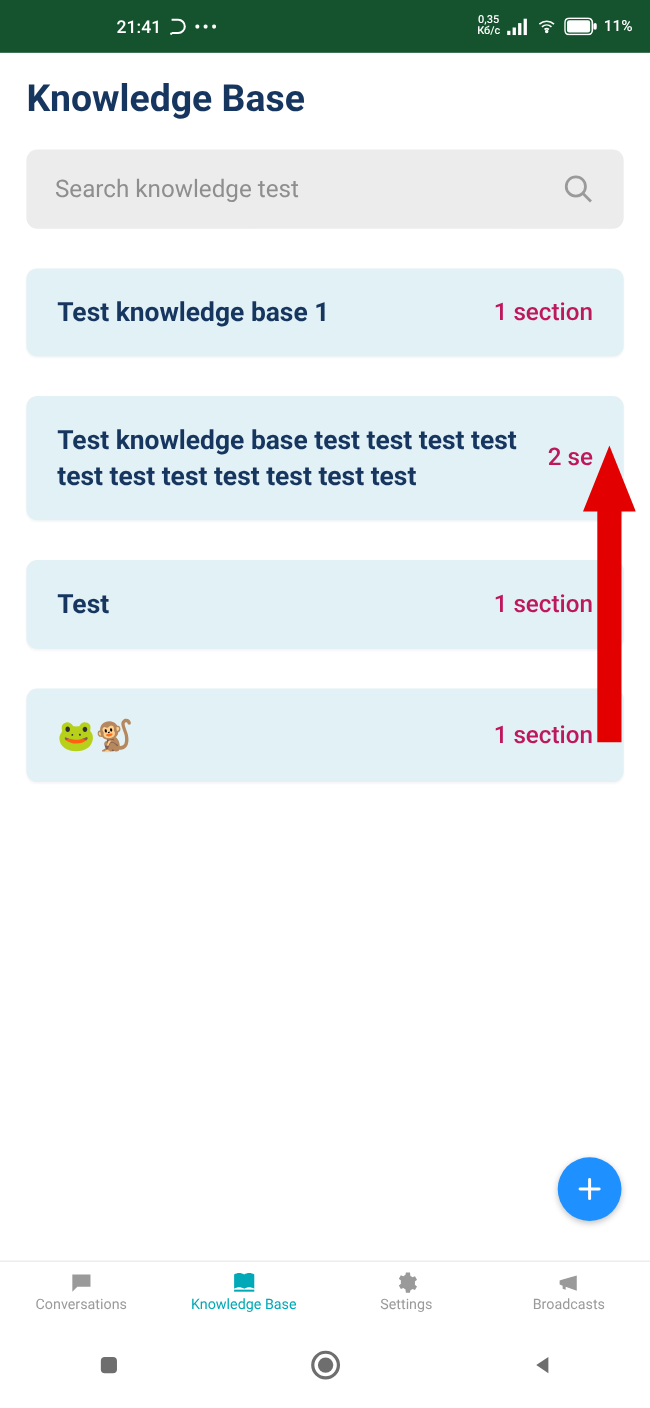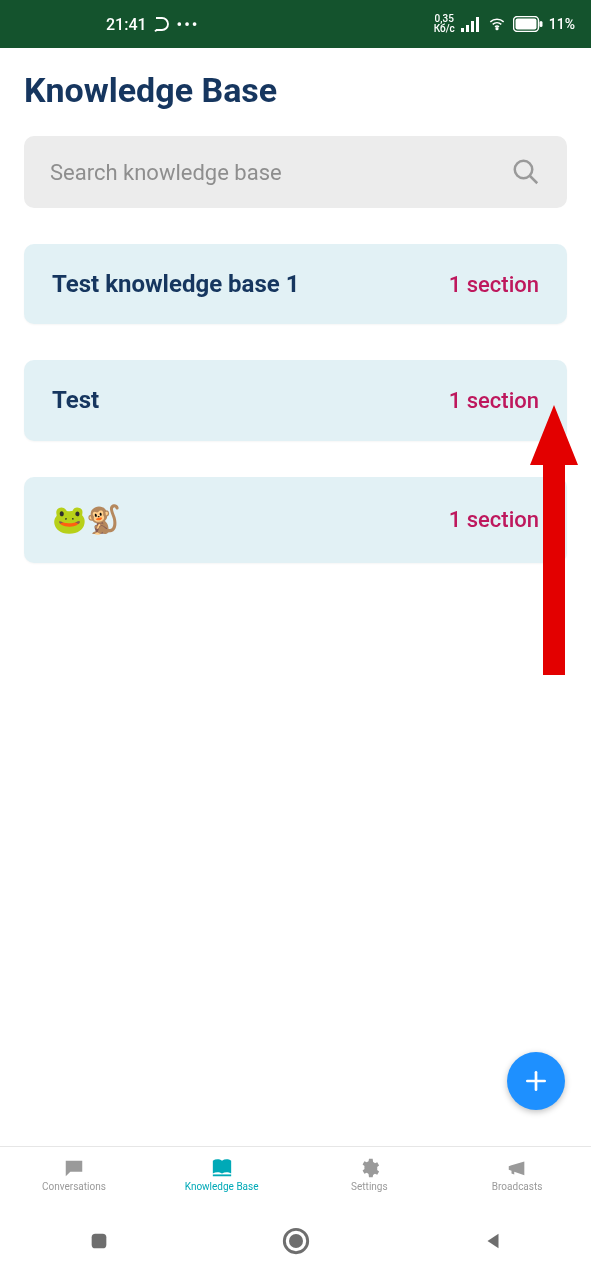--- a/index.html
+++ b/index.html
@@ -35,21 +35,21 @@
     width: 58px; height: 58px; border-radius: 50%; background: #1e90ff;
     display: flex; align-items: center; justify-content: center;
     color: #fff; font-size: 34px; font-weight: 300;
     box-shadow: 0 2px 6px rgba(0,0,0,0.25);
   }
   .tab-bar {
     position: absolute; left: 0; right: 0; bottom: 78px;
     height: 56px; border-top: 1px solid #e6e6e6; background: #fff;
     display: flex;
   }
-  .tab { flex: 1; display: flex; flex-direction: column; align-items: center; justify-content: center; gap: 2px; font-size: 10px; color: #9a9a9a; }
+  .tab { flex: 1; display: flex; flex-direction: column; align-items: center; justify-content: center; gap: 2px; font-size: 13px; color: #9a9a9a; }
   .tab.active { color: #00a9b7; }
   .tab svg { width: 28px; height: 22px; }
   .nav-bar {
     position: absolute; left: 0; right: 0; bottom: 0; height: 78px;
     display: flex; align-items: center; justify-content: space-around;
     background: #fff;
   }
   .nav-bar .nav-btn { width: 28px; height: 28px; display:flex; align-items:center; justify-content:center; }
   .arrow-overlay {
     position: absolute; left: 530px; top: 405px; width: 48px; height: 270px;
@@ -91,31 +91,35 @@
         <rect x="26.5" y="5" width="3" height="6" rx="1.5" fill="#fff"></rect>
       </svg>
     <span>11%</span>
   </div>
 </div>
 
 <div class="content">
   <h1 class="page-title">Knowledge Base</h1>
 
   <div class="search-box">
-    <span class="placeholder">Search knowledge base</span>
+    <span class="placeholder">Search knowledge test</span>
     <svg class="mag" viewBox="0 0 24 24" fill="none" stroke="#9a9a9a" stroke-width="2">
         <circle cx="10" cy="10" r="7"></circle>
         <line x1="15" y1="15" x2="21" y2="21"></line>
       </svg>
   </div>
 
   <div class="list">
     <div class="kb-item">
       <div class="kb-title">Test knowledge base 1</div>
       <div class="kb-count">1 section</div>
+    </div>
+    <div class="kb-item">
+      <div class="kb-title">Test knowledge base test test test test test test test test test test test</div>
+      <div class="kb-count">2 se</div>
     </div>
     <div class="kb-item">
       <div class="kb-title">Test</div>
       <div class="kb-count">1 section</div>
     </div>
     <div class="kb-item">
       <div class="kb-title" style="font-size:28px;">🐸🐒</div>
       <div class="kb-count">1 section</div>
     </div>
   </div>

